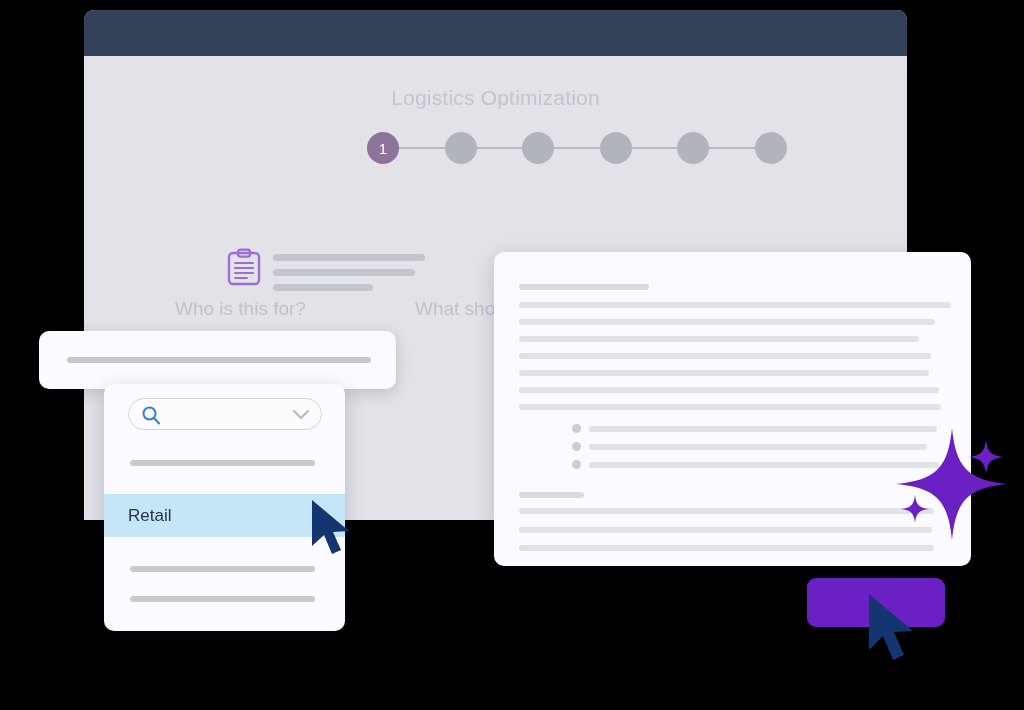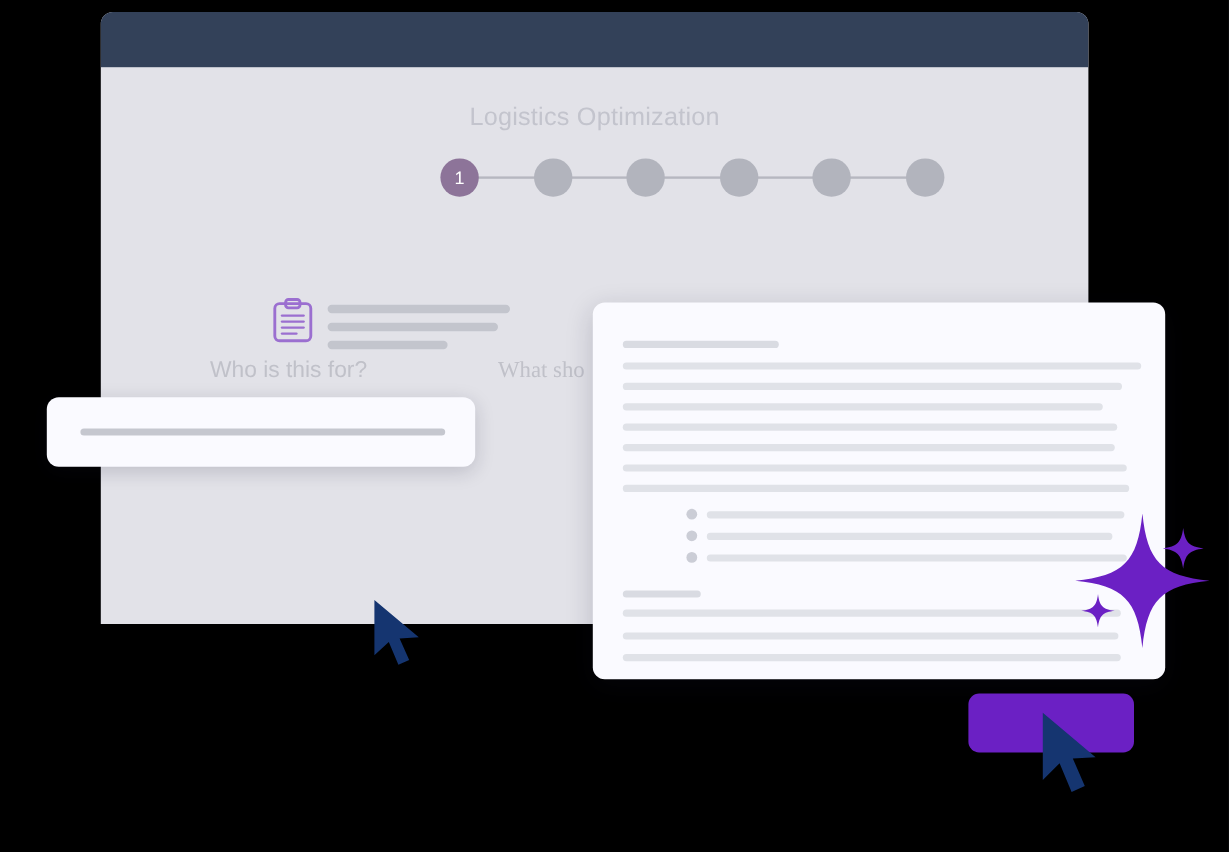--- a/index.html
+++ b/index.html
@@ -53,21 +53,21 @@
   
   .clip-block { position: absolute; left: 143px; top: 238px; }
   .clip-icon { position: absolute; left: 0; top: 0; width: 34px; height: 38px; }
   .clip-lines { position: absolute; left: 46px; top: 6px; }
   .gbar { background: #c3c5cd; border-radius: 4px; height: 7px; margin-bottom: 8px; }
 
   .q-label {
     position: absolute; font-size: 19px; color: #c0c1c9;
   }
   .q-label.one { left: 158px; top: 298px; }
-  .q-label.two { left: 415px; top: 298px; font-family: Liberation Serif, serif; }
+  .q-label.two { left: 415px; top: 298px; }
 
   
   .tip-card {
     position: absolute; left: 39px; top: 331px;
     width: 357px; height: 58px;
     background: #fafaff; border-radius: 10px;
     box-shadow: 0 4px 16px rgba(20,24,48,.18);
   }
   .tip-card .gbar {
     position: absolute; left: 28px; top: 26px; width: 304px; height: 6px;
@@ -169,20 +169,41 @@
     </div>
 
     <div class="q-label one" style="left:91px; top:288px">Who is this for?</div>
     <div class="q-label two" style="left:331px; top:288px">What sho</div>
   </div>
 
   <div class="tip-card">
     <div class="gbar"></div>
   </div>
 
+  <div class="dropdown-panel">
+
+    <div class="search-pill">
+      <svg class="search-ico" width="20" height="20" viewBox="0 0 20 20">
+        <circle cx="8.5" cy="8.5" r="6" fill="none" stroke="#2f7fd4" stroke-width="2"></circle>
+        <line x1="13" y1="13" x2="18" y2="18.5" stroke="#2f7fd4" stroke-width="2" stroke-linecap="round"></line>
+      </svg>
+      <svg class="chev-ico" width="16" height="10" viewBox="0 0 16 10">
+        <polyline points="1,1 8,8 15,1" fill="none" stroke="#b5b7c0" stroke-width="2" stroke-linecap="round" stroke-linejoin="round"></polyline>
+      </svg>
+    </div>
+
+    <div class="dd-bar" style="left:26px; top:76px; width:185px"></div>
+
+    <div class="dd-selected">
+      <span>Retail</span>
+    </div>
+
+    <div class="dd-bar" style="left:26px; top:182px; width:185px"></div>
+    <div class="dd-bar" style="left:26px; top:212px; width:185px"></div>
+  </div>
 
   <div class="doc-panel">
     <div class="doc-bar dark" style="left:25px; top:32px; width:130px"></div>
 
     <div class="doc-bar" style="left:25px; top:50px; width:432px"></div>
     <div class="doc-bar" style="left:25px; top:67px; width:416px"></div>
     <div class="doc-bar" style="left:25px; top:84px; width:400px"></div>
     <div class="doc-bar" style="left:25px; top:101px; width:412px"></div>
     <div class="doc-bar" style="left:25px; top:118px; width:410px"></div>
     <div class="doc-bar" style="left:25px; top:135px; width:420px"></div>

